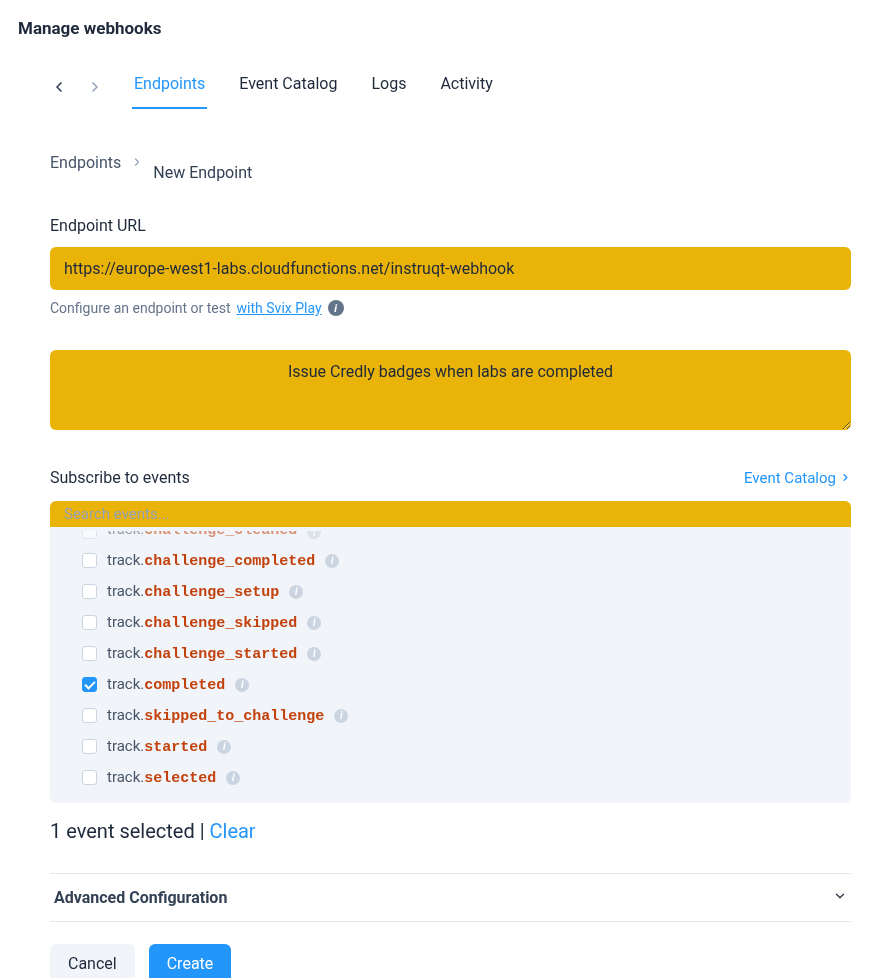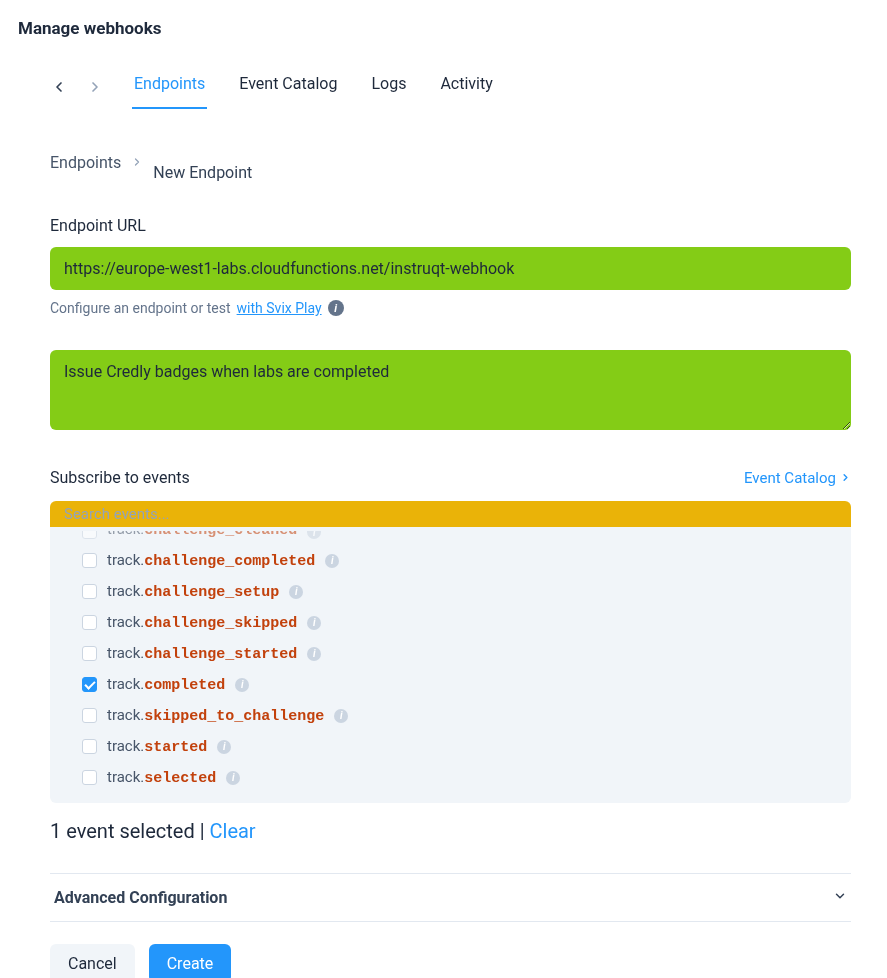--- a/index.html
+++ b/index.html
@@ -57,21 +57,21 @@
     .breadcrumb .sep { color: #94a3b8; }
     .breadcrumb .active-crumb { color: #334155; margin-top: 20px; }
     .field { margin-top: 34px; }
     .label {
       font-size: 16px;
       color: #1e293b;
       margin-bottom: 12px;
     }
     .input-text {
       width: 100%;
-      background: #84cc16;
+      background: #eab308;
       border: none;
       border-radius: 6px;
       padding: 12px 14px;
       font-size: 16px;
       color: #1e293b;
       font-family: inherit;
     }
     .hint {
       margin-top: 10px;
       font-size: 14px;
@@ -89,20 +89,21 @@
       color: #fff;
       align-items: center;
       justify-content: center;
       font-size: 11px;
       font-weight: 700;
       font-style: italic;
     }
     textarea.input-text {
       height: 80px;
       resize: both;
+      text-align: center;
     }
     .subscribe-header {
       display: flex;
       justify-content: space-between;
       align-items: center;
       margin-top: 34px;
     }
     .subscribe-header .label { margin-bottom: 0; }
     .catalog-link {
       color: #2396fb;

